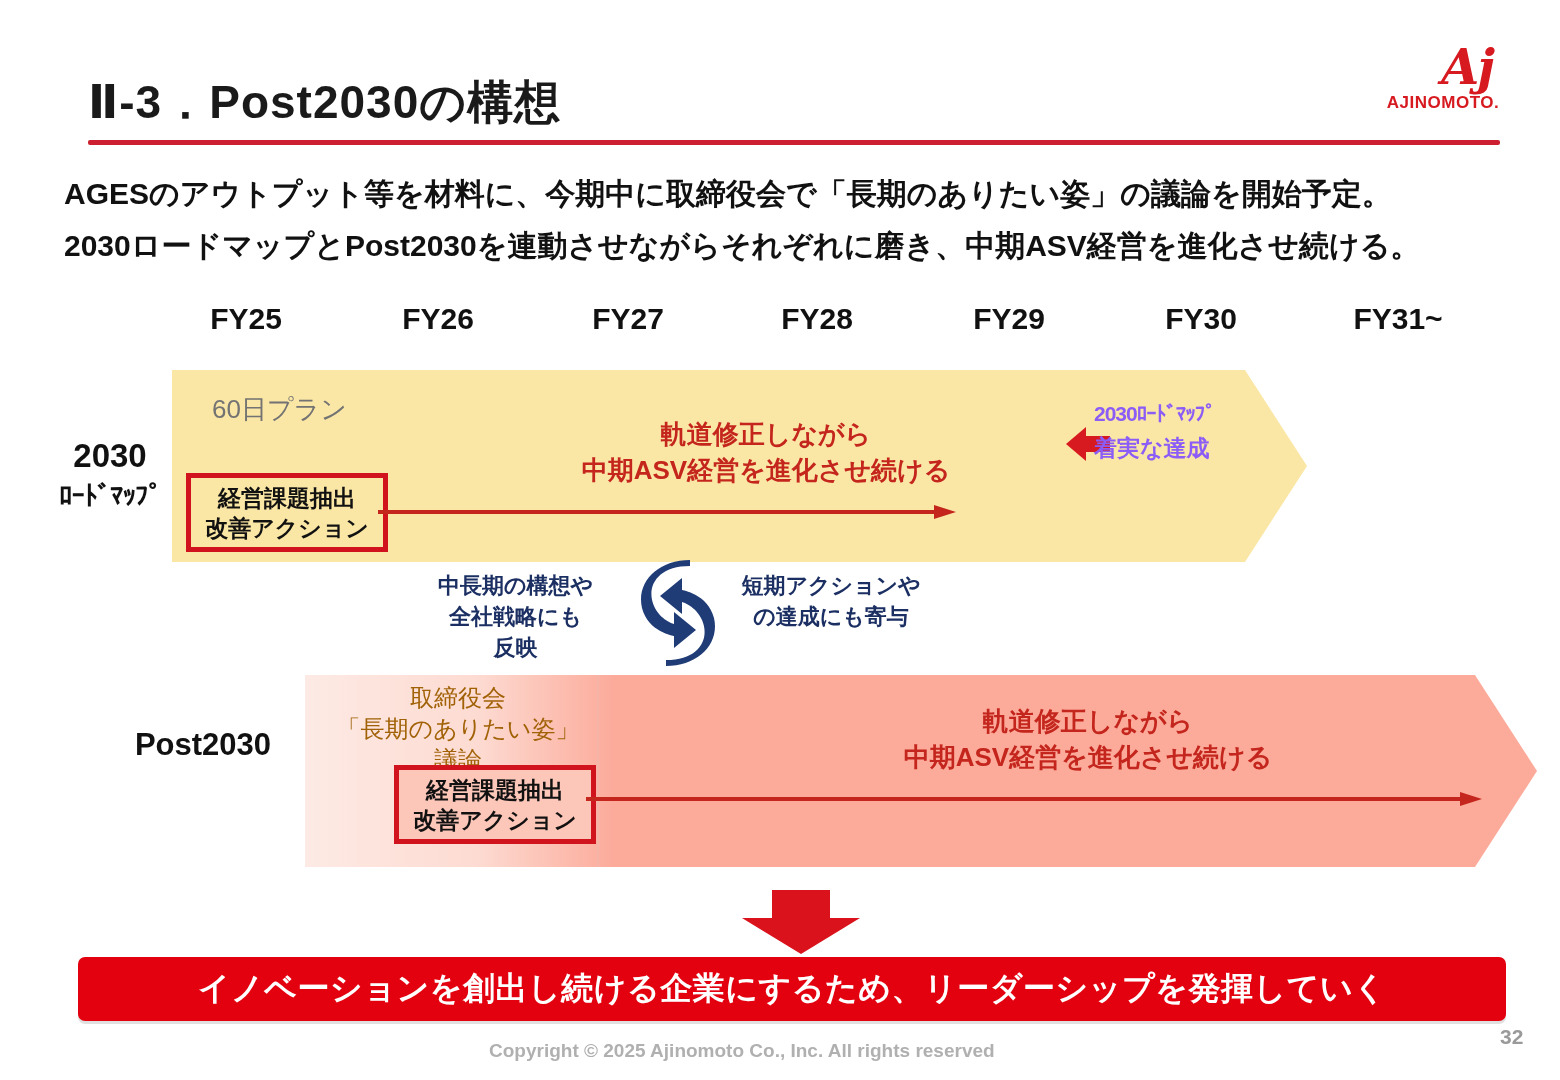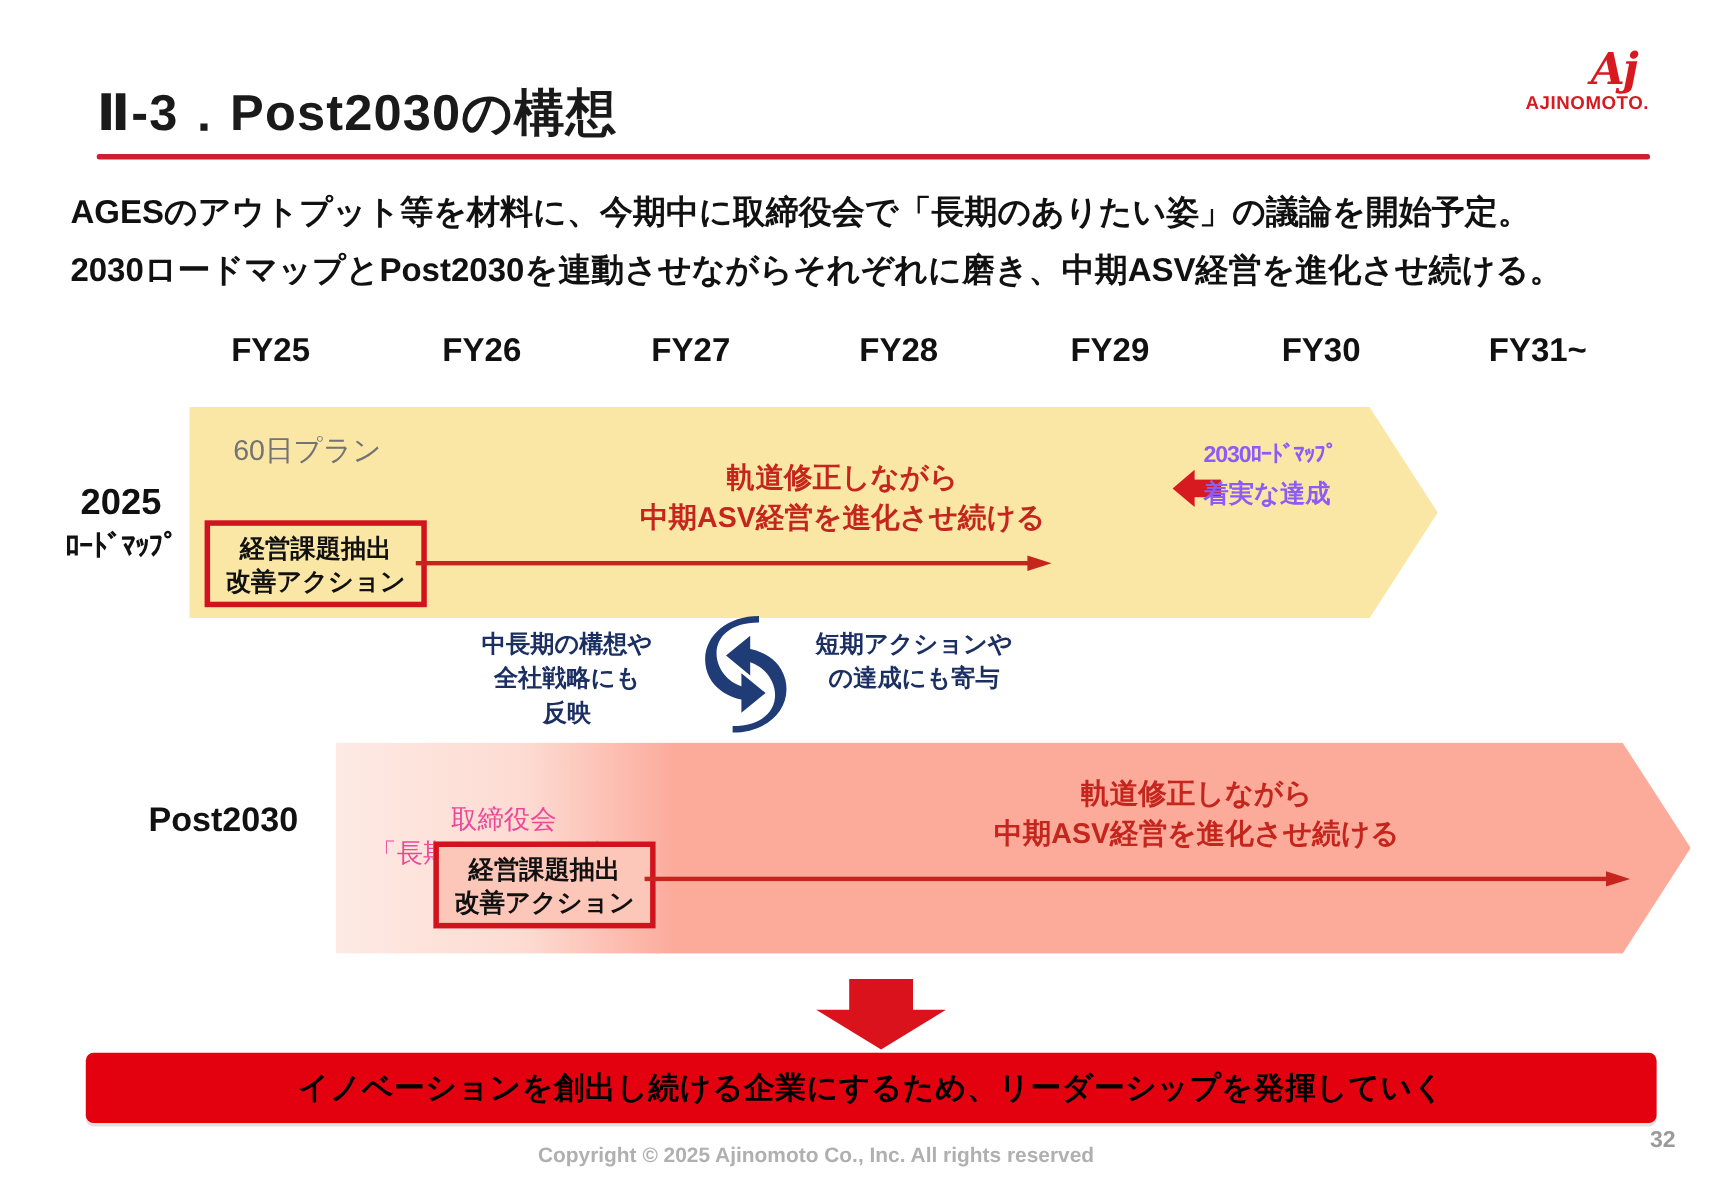--- a/index.html
+++ b/index.html
@@ -18,21 +18,21 @@
   }
   #title-rule{
     left:88px;top:140px;width:1412px;height:5px;
     background:#cc2030;border-radius:2px;
   }
   #brand-logo{
     left:1368px;top:44px;width:150px;height:92px;
     display:flex;flex-direction:column;align-items:center;justify-content:flex-start;
   }
   #brand-logo .mark{
-    font-size:40px;font-weight:bold;font-style:italic;
+    font-size:49px;font-weight:bold;font-style:italic;
     color:#d71920;line-height:0.95;letter-spacing:-2px;
     font-family:"DejaVu Serif",serif;
     margin-left:48px;
   }
   #brand-logo .wordmark{
     font-size:17px;font-weight:bold;color:#d71920;letter-spacing:0.5px;
     margin-top:2px;
   }
 
   
@@ -113,21 +113,21 @@
   #band-post2030{
     left:305px;top:675px;width:1232px;height:192px;
     background:linear-gradient(90deg,#fdeae4 0%,#fddbd2 14%,#fcab9b 25%,#fcab9b 100%);
     clip-path:polygon(0 0, calc(100% - 62px) 0, 100% 50%, calc(100% - 62px) 100%, 0 100%);
   }
   #band-post2030 .divider{
     position:absolute;left:292px;top:0;width:2px;height:100%;background:#f4b5a8;
   }
   #board-discussion{
     left:318px;top:682px;width:280px;text-align:center;
-    font-size:24px;line-height:31px;color:#ec4899;margin-top:48px;
+    font-size:24px;line-height:31px;color:#a16207;
   }
   #box-post-action{
     left:394px;top:765px;width:192px;height:69px;
     border:5px solid #d1131e;background:#fcc6b8;
     display:flex;flex-direction:column;align-items:center;justify-content:center;
     font-size:23px;font-weight:bold;line-height:30px;color:#111;
   }
   #arrow-post{left:586px;top:792px;width:900px;height:14px;}
   #arrow-post .shaft{position:absolute;left:0;top:5px;width:878px;height:4px;background:#c4251c;}
   #arrow-post .head{
@@ -147,21 +147,21 @@
   }
   #down-arrow .tri{
     position:absolute;left:0;top:28px;width:0;height:0;
     border-left:59px solid transparent;border-right:59px solid transparent;
     border-top:36px solid #d9121c;
   }
   #banner{
     left:78px;top:957px;width:1428px;height:64px;
     background:#e3000f;border-radius:7px;
     display:flex;align-items:center;justify-content:center;
-    color:#000000;font-size:28px;font-weight:bold;letter-spacing:0.5px;
+    color:#ffffff;font-size:32px;font-weight:bold;letter-spacing:0.5px;
     box-shadow:0 3px 0 rgba(0,0,0,0.12);
     text-align:right;
   }
 
   
   #copyright{
     left:489px;top:1040px;
     font-size:19px;font-weight:bold;color:#b0b0b0;white-space:nowrap;
   }
   #page-number{
@@ -189,21 +189,21 @@
   <div class="fy" style="left:70px">FY25</div>
   <div class="fy" style="left:262px">FY26</div>
   <div class="fy" style="left:452px">FY27</div>
   <div class="fy" style="left:641px">FY28</div>
   <div class="fy" style="left:833px">FY29</div>
   <div class="fy" style="left:1025px">FY30</div>
   <div class="fy" style="left:1222px">FY31~</div>
 </div>
 
 <div class="abs row-label" id="label-2030">
-  <div>2025</div>
+  <div>2030</div>
   <div class="sub">ﾛｰﾄﾞﾏｯﾌﾟ</div>
 </div>
 
 <div class="abs" id="band-2030"></div>
 
 <div class="abs" id="plan-60days">
   <div>60日プラン</div>
 </div>
 
 <div class="abs" id="box-2030-action">

